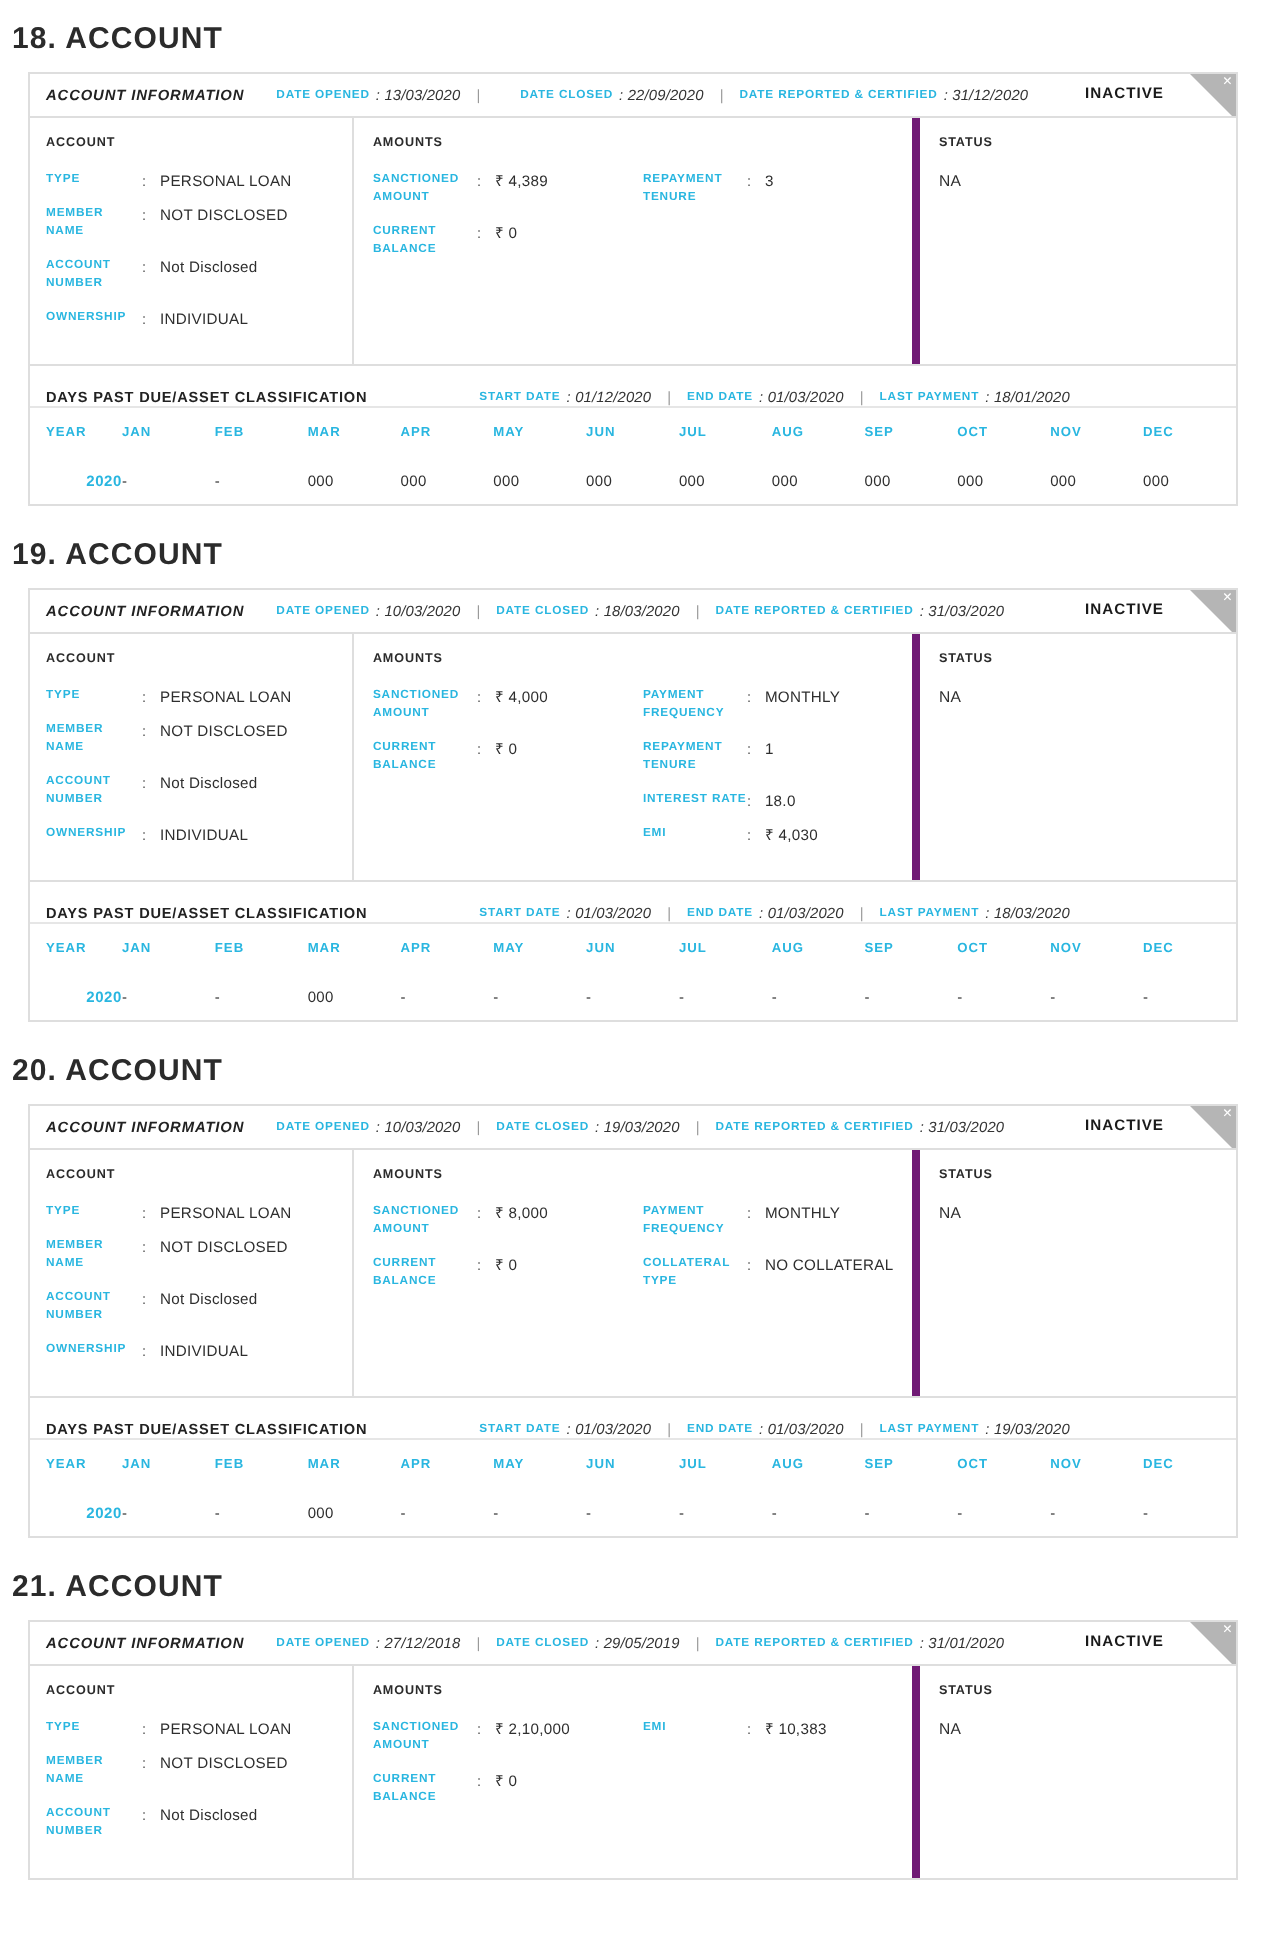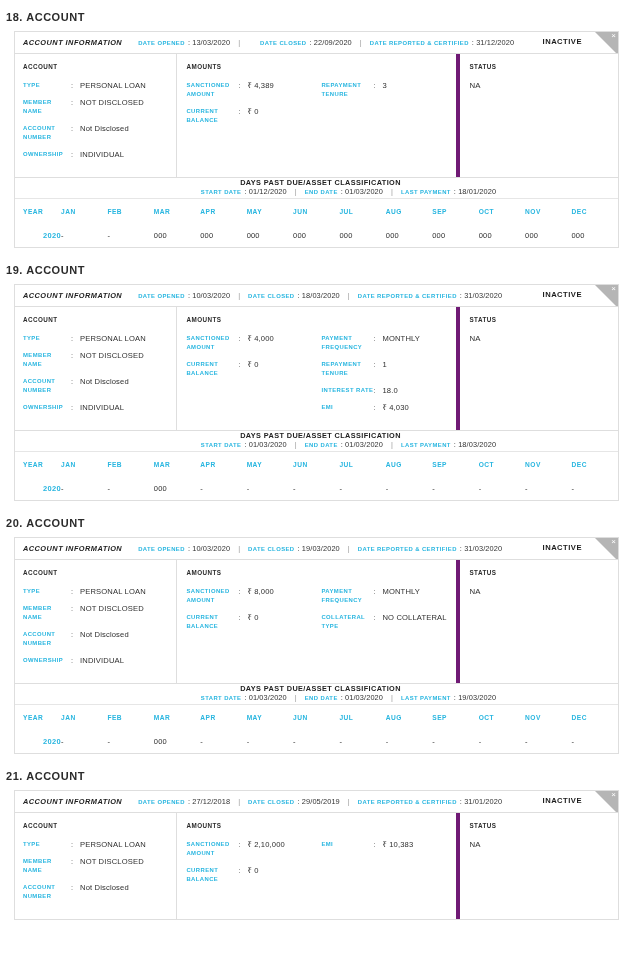--- a/index.html
+++ b/index.html
@@ -15,21 +15,21 @@
   .page {
     width: 632px;
     padding: 0 0 0 0;
     position: relative;
     overflow: hidden;
     height: 980px;
   }
 
   
   .section-title {
-    font-size: 11px;
+    font-size: 15px;
     font-weight: bold;
     letter-spacing: 0.55px;
     color: #2b2b2b;
     padding: 10px 2px 8px 6px;
   }
   .blk:first-child .section-title { padding-top: 11px; }
 
   
   .card {
     margin: 0 13px 0 14px;
@@ -68,20 +68,21 @@
     letter-spacing: 0.42px;
     color: #29b6e0;
     white-space: nowrap;
   }
   .mval {
     font-size: 7.4px;
     color: #333;
     margin-left: 3px;
     white-space: nowrap;
     letter-spacing: 0.1px;
+    font-style: italic;
   }
   .msep {
     font-size: 7.4px;
     color: #9a9a9a;
     margin: 0 8px;
   }
   .head-status {
     position: absolute;
     right: 36px;
     top: 5px;
@@ -175,24 +176,23 @@
     font-size: 7.8px;
     color: #2e2e2e;
     letter-spacing: 0.2px;
   }
 
   
   .dpd { border-top: 1px solid #dedede; }
   .dpd-head {
     height: 21px;
     display: flex;
-    align-items: center;
+    align-items: flex-end;
     padding-left: 8px;
     border-bottom: 1px solid #e6e6e6;
-    flex-direction: column;
   }
   .dpd-title {
     font-size: 7.3px;
     font-weight: bold;
     letter-spacing: 0.4px;
     color: #222;
     white-space: nowrap;
   }
   .dpd-meta { display: flex; align-items: center; margin-left: 56px; }
 

